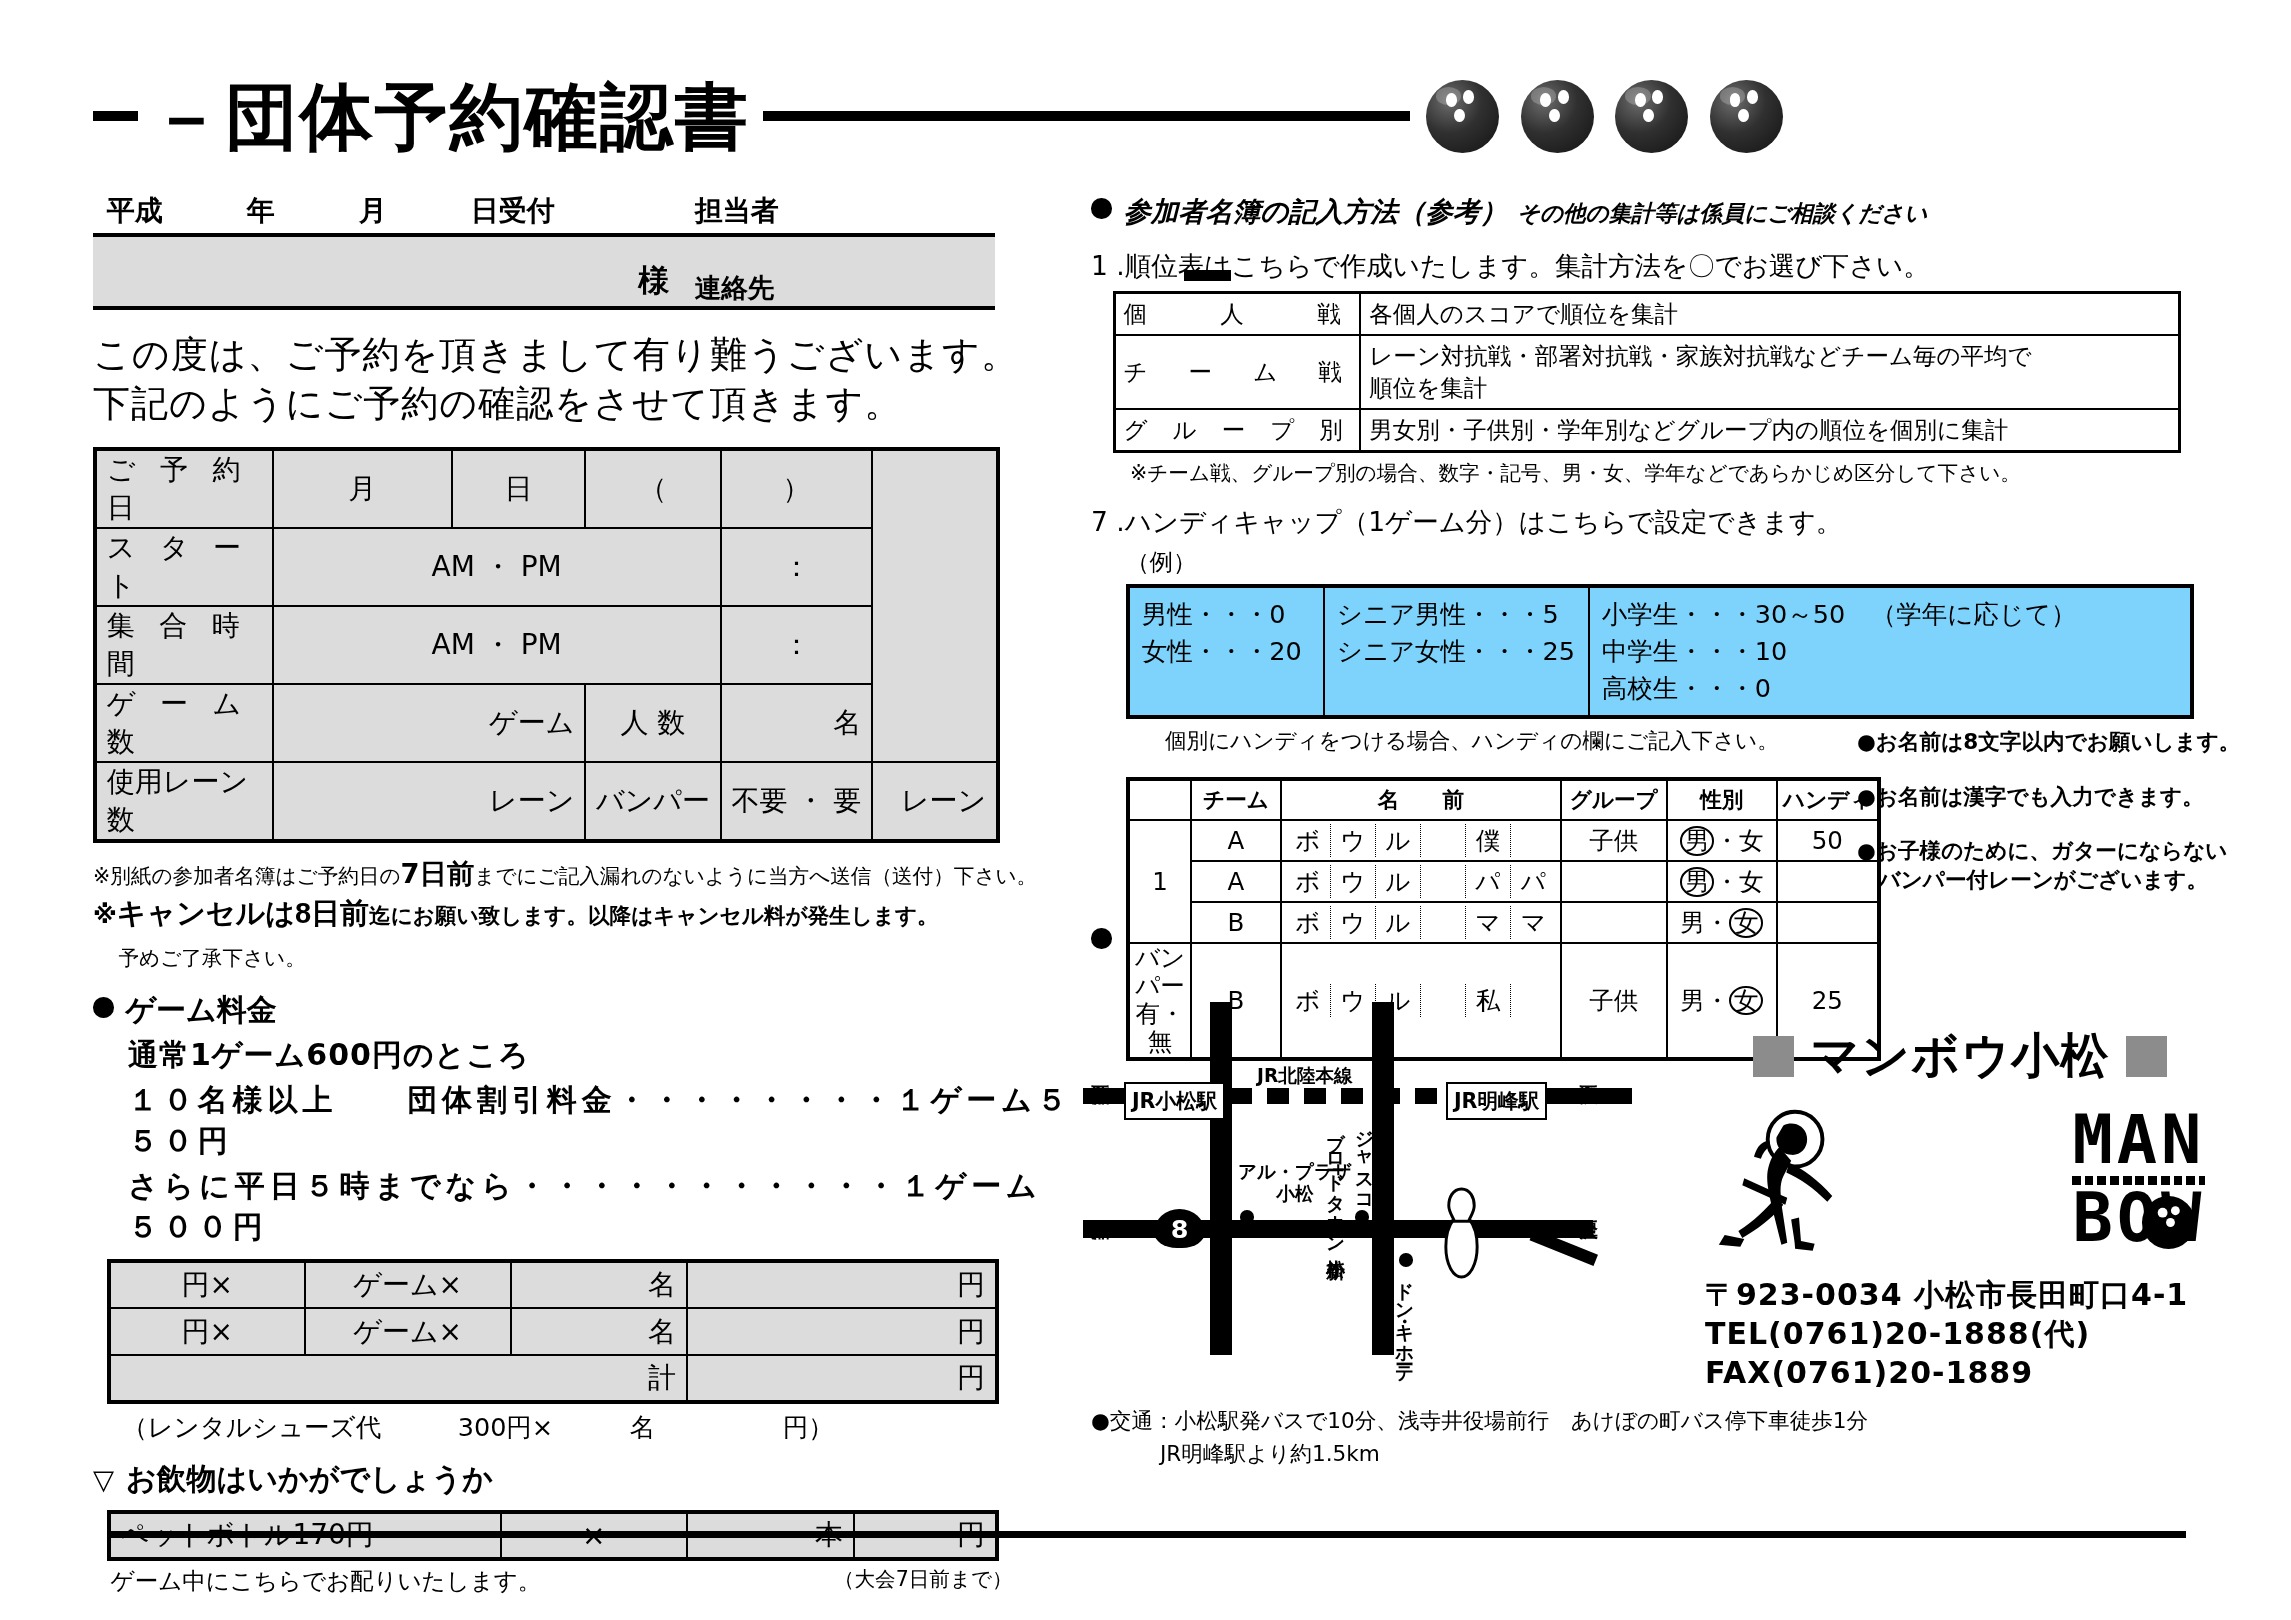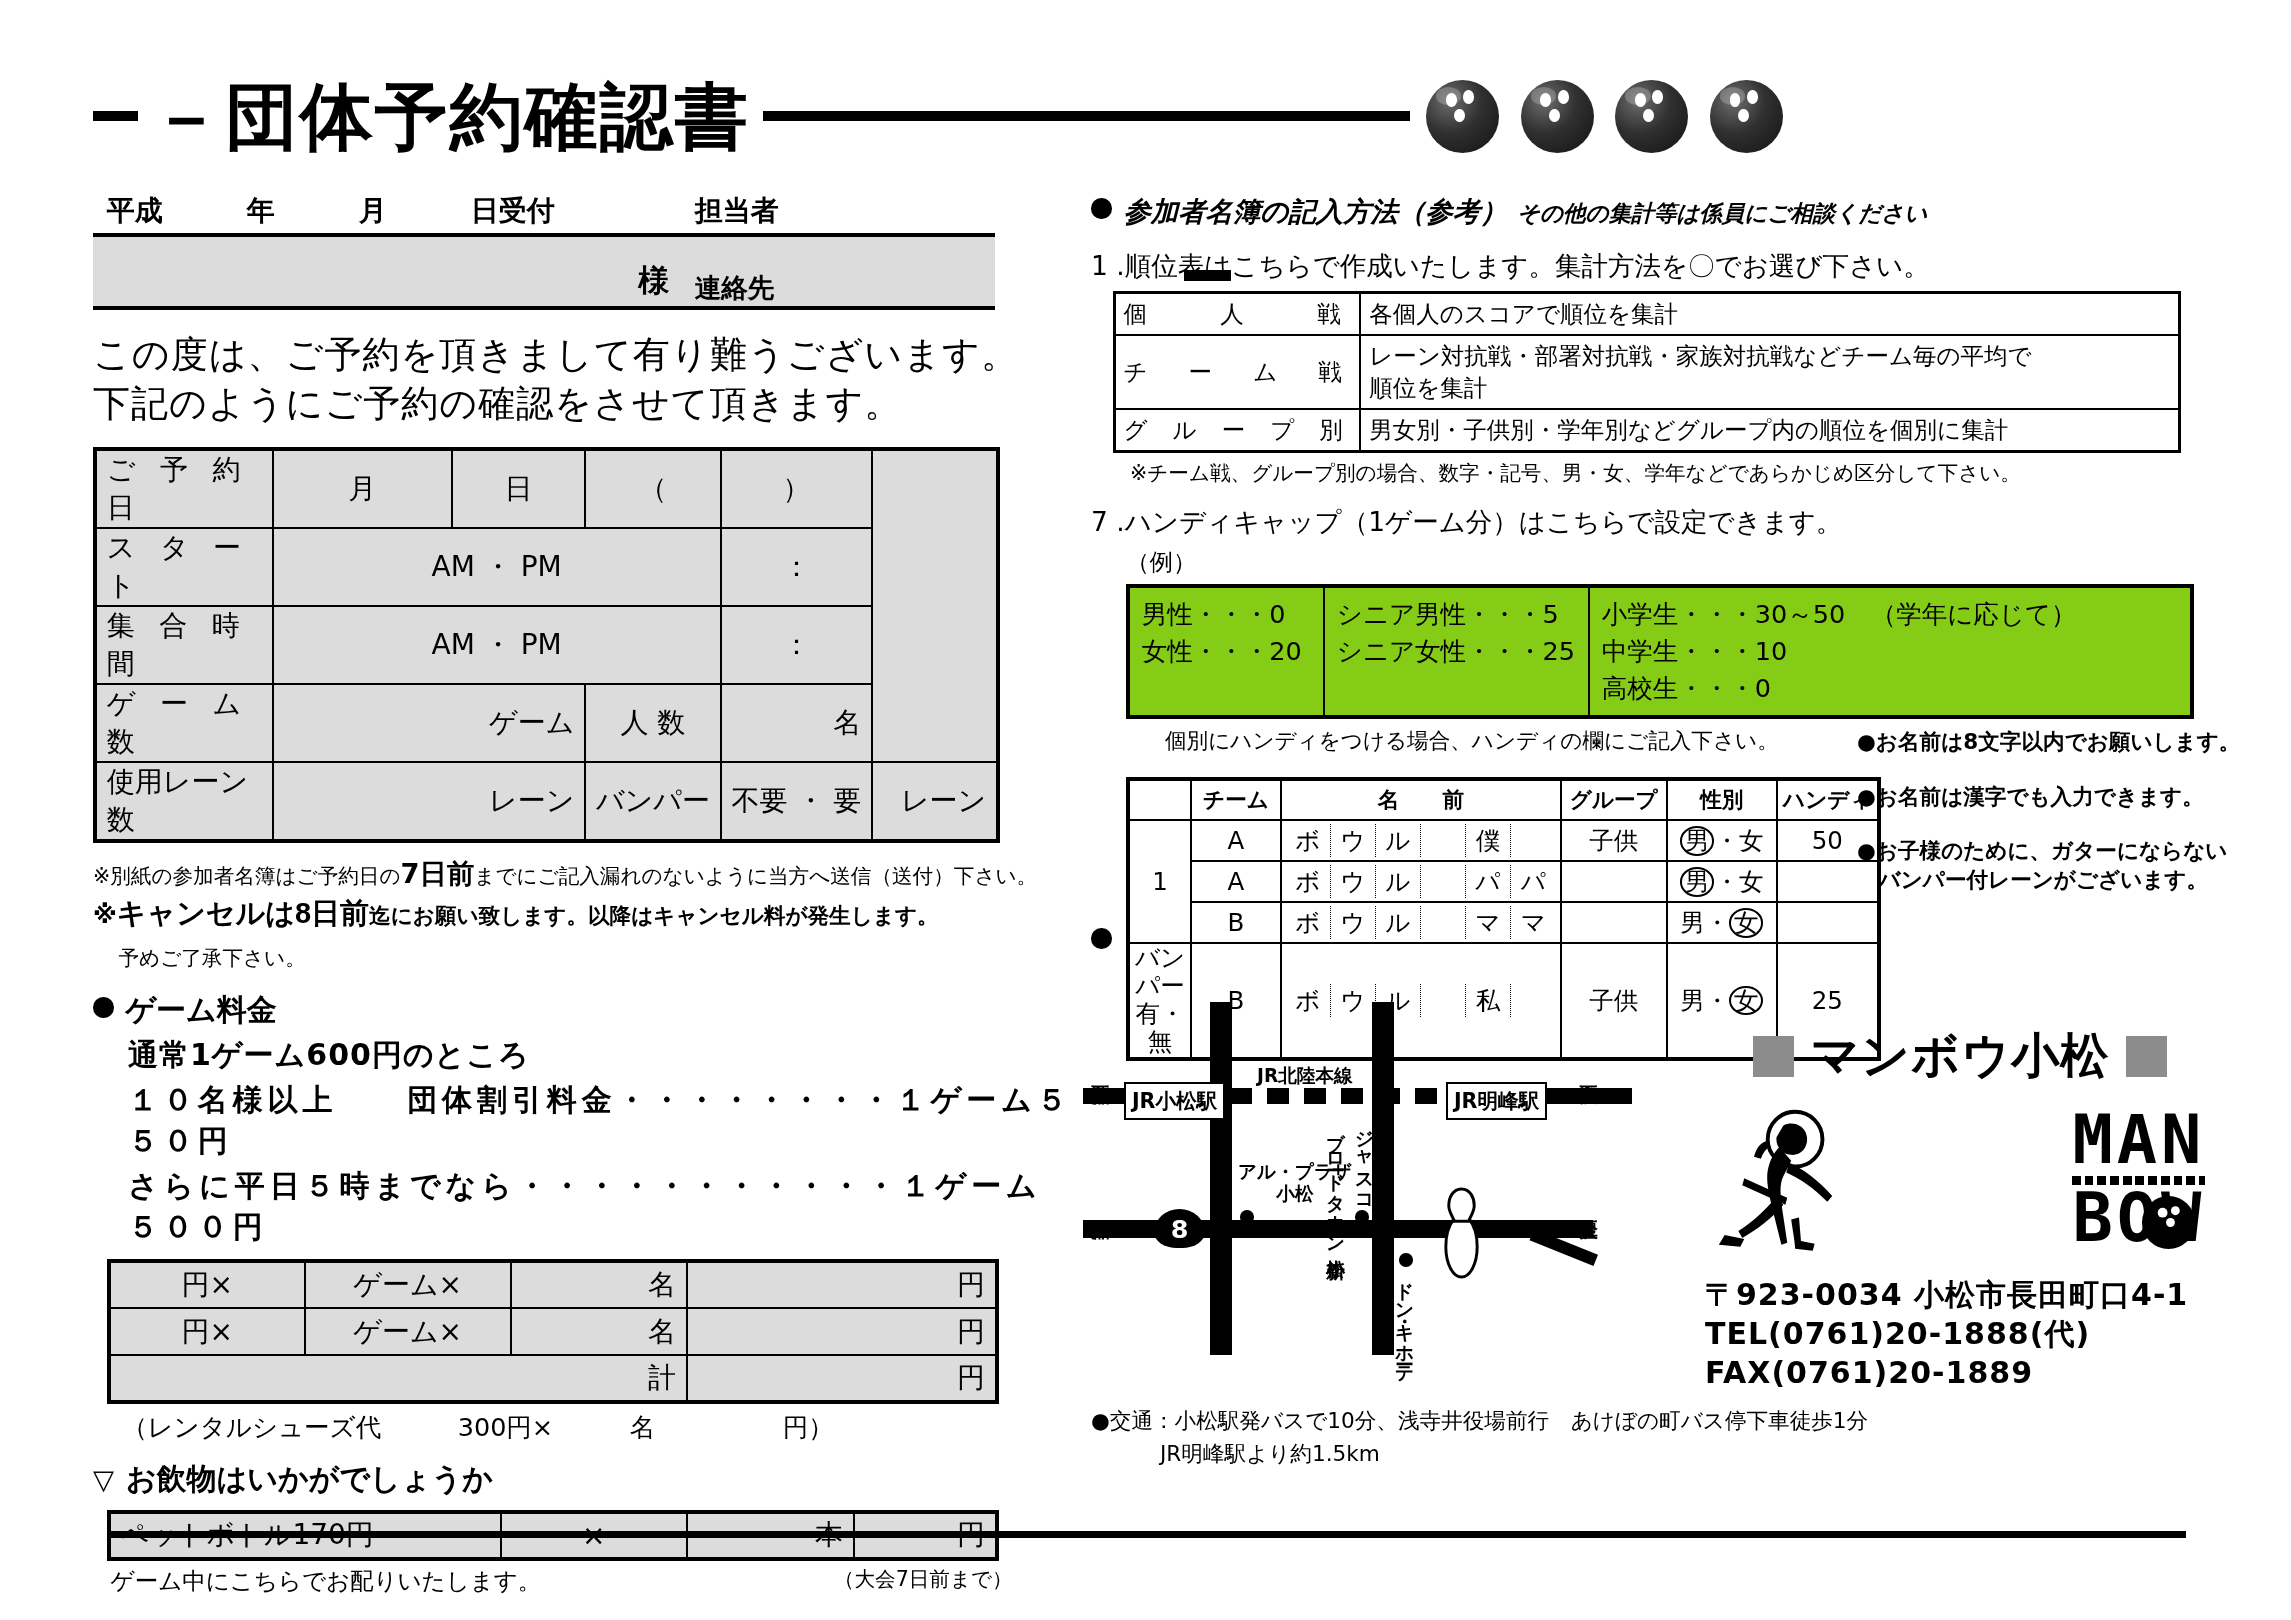--- a/index.html
+++ b/index.html
@@ -91,21 +91,21 @@
   .rstep { font-size: 26.5px; margin-top: 17.6px; font-family:"DejaVu Sans","Liberation Sans",sans-serif; }
 
   table.rank { border-collapse: collapse; width: 1068px; margin: 7.8px 0 0 21.6px; border: 3.9px solid #000; background:#fff; }
   table.rank td { border: 2px solid #000; font-size: 23.5px; padding: 3.9px 7.8px; background:#fff;
                   font-family:"DejaVu Sans","Liberation Sans",sans-serif; }
   table.rank td.k { width: 201px; letter-spacing: 8.8px; white-space: nowrap; }
 
   .rnote { font-size: 20.6px; margin: 5.9px 0 0 39px; font-family:"DejaVu Sans","Liberation Sans",sans-serif; }
 
   table.handi { border-collapse: collapse; width: 1068px; margin: 5.9px 0 0 35px; border: 4.9px solid #000; background:#fff; }
-  table.handi td { border: 2px solid #000; font-size: 25.5px; padding: 7.8px 11.8px; vertical-align: top; background:#84cc16; line-height: 1.45;
+  table.handi td { border: 2px solid #000; font-size: 25.5px; padding: 7.8px 11.8px; vertical-align: top; background:#7dd3fc; line-height: 1.45;
                    font-family:"DejaVu Sans","Liberation Sans",sans-serif; }
 
   table.roster { border-collapse: collapse; margin: 0 0 0 35px; border: 4.9px solid #000; background:#14532d; }
   table.roster td { border: 2px solid #000; font-size: 24.5px; text-align: center; height: 41px; padding: 0 3.9px; background:#fff;
                     font-family:"DejaVu Sans","Liberation Sans",sans-serif; }
   table.roster td.th { font-size: 21.6px; font-weight: bold; }
   .nm { display:flex; }
   .nm span { width: 45px; border-right: 1px dotted #000; font-size:24.5px; }
   .nm span:last-child { border-right: none; }
   .circ { display:inline-block; border: 2.9px solid #000; border-radius: 50%; padding: 0 2.9px; line-height: 1.05; }

